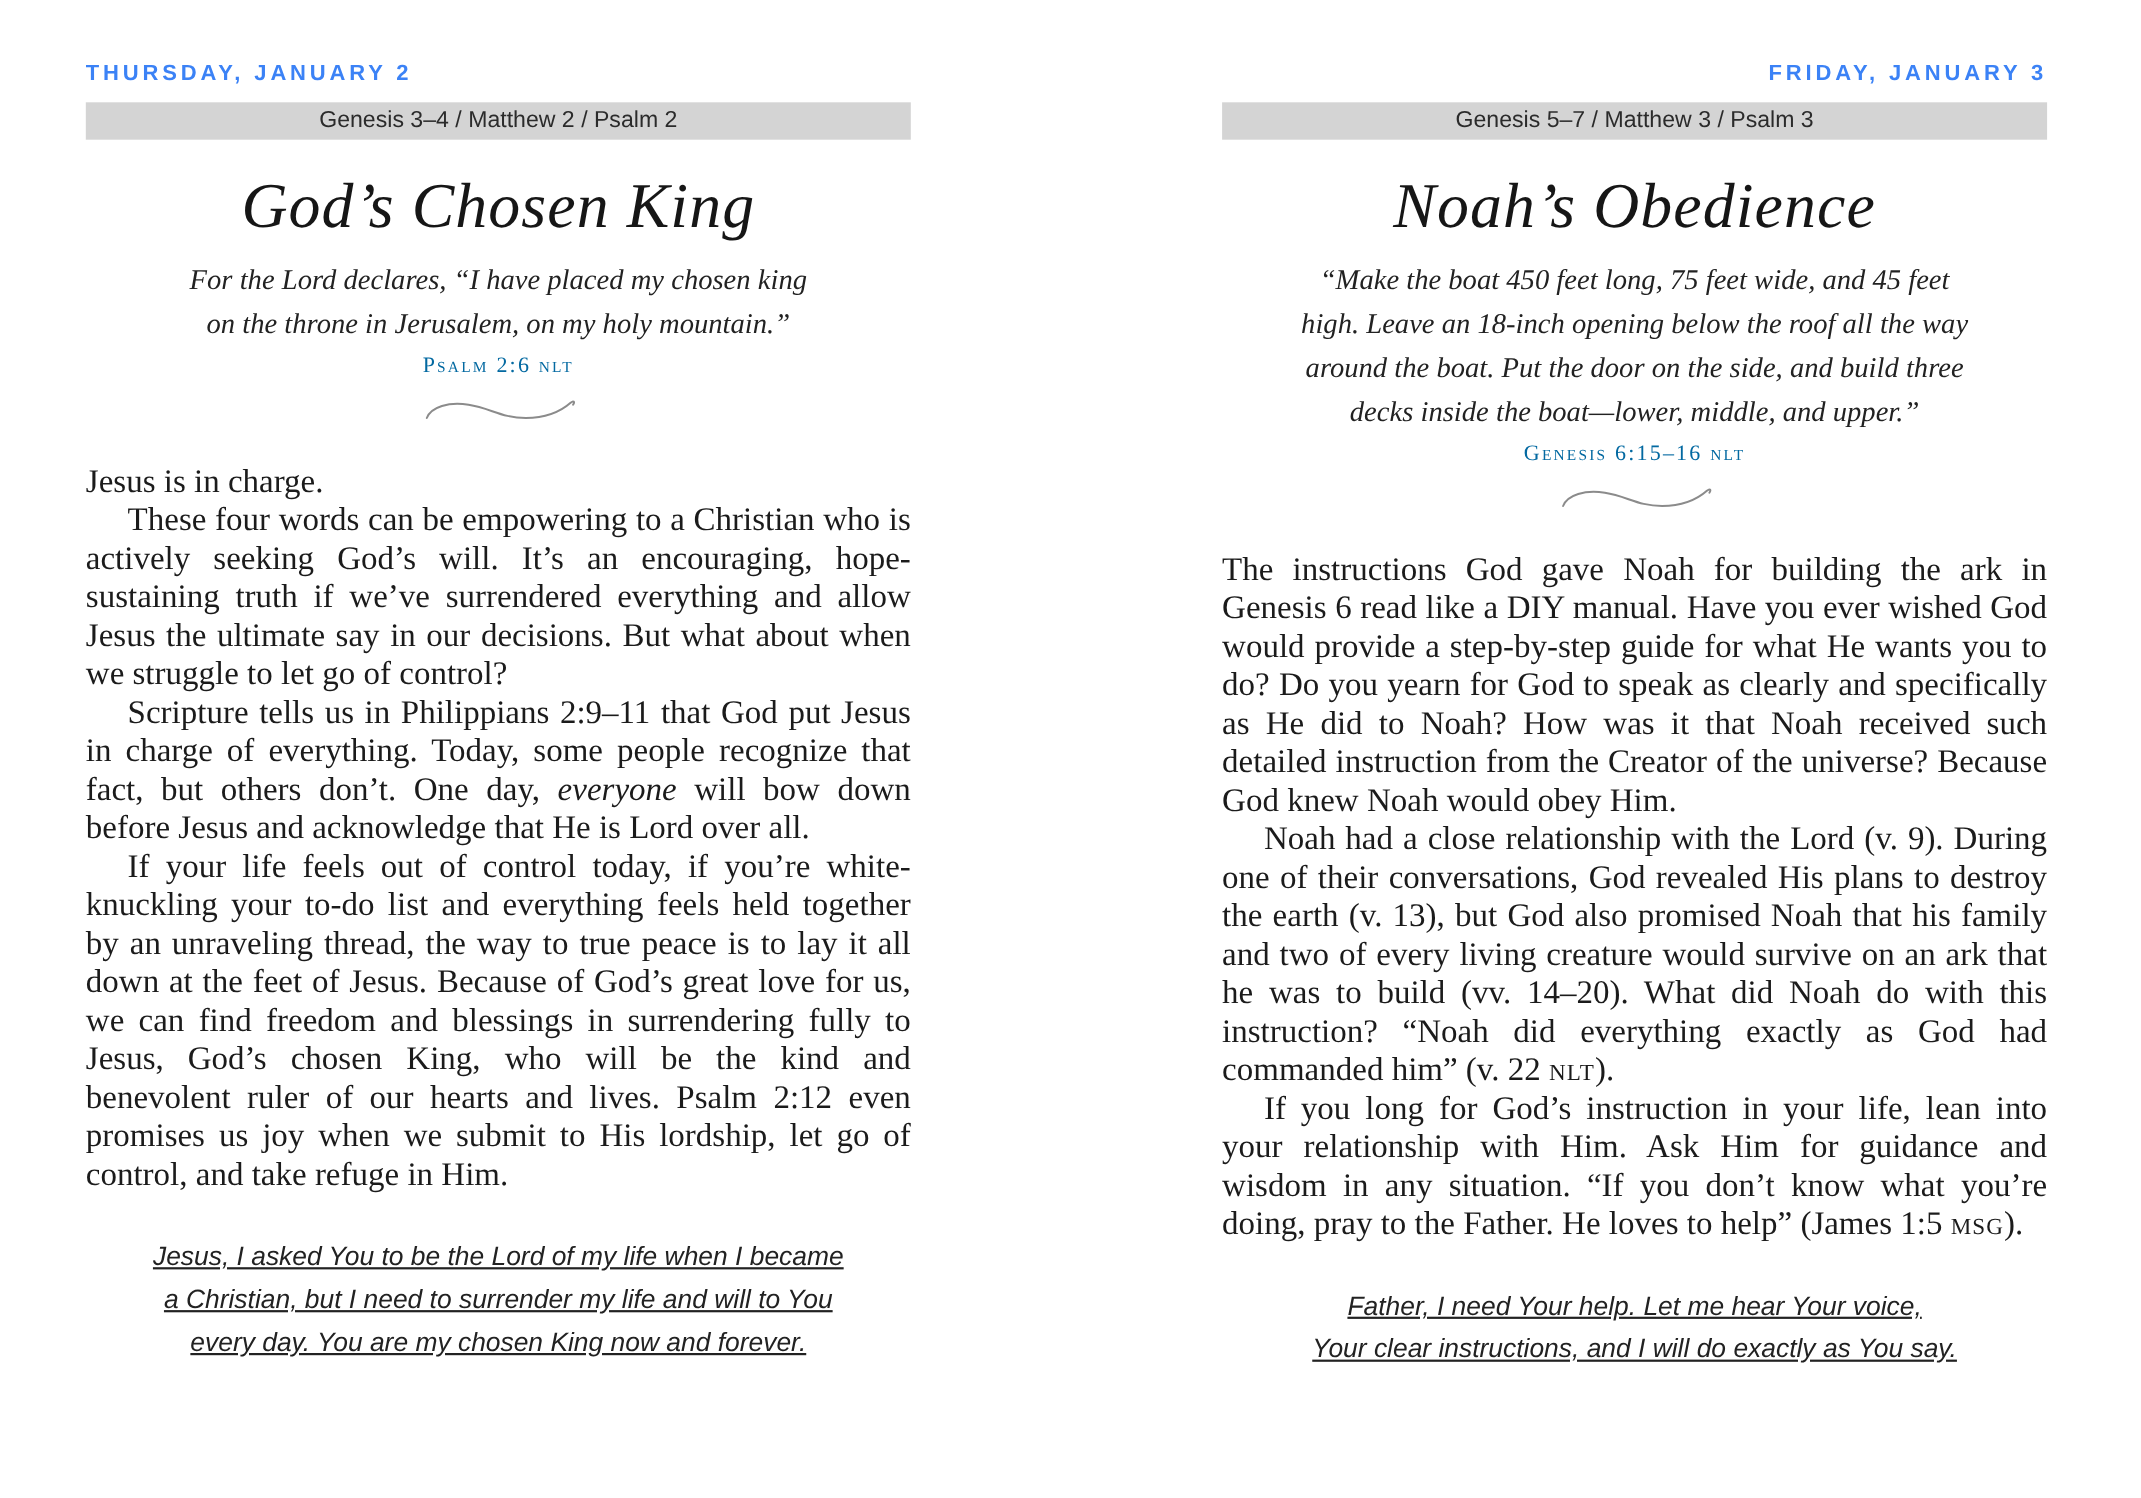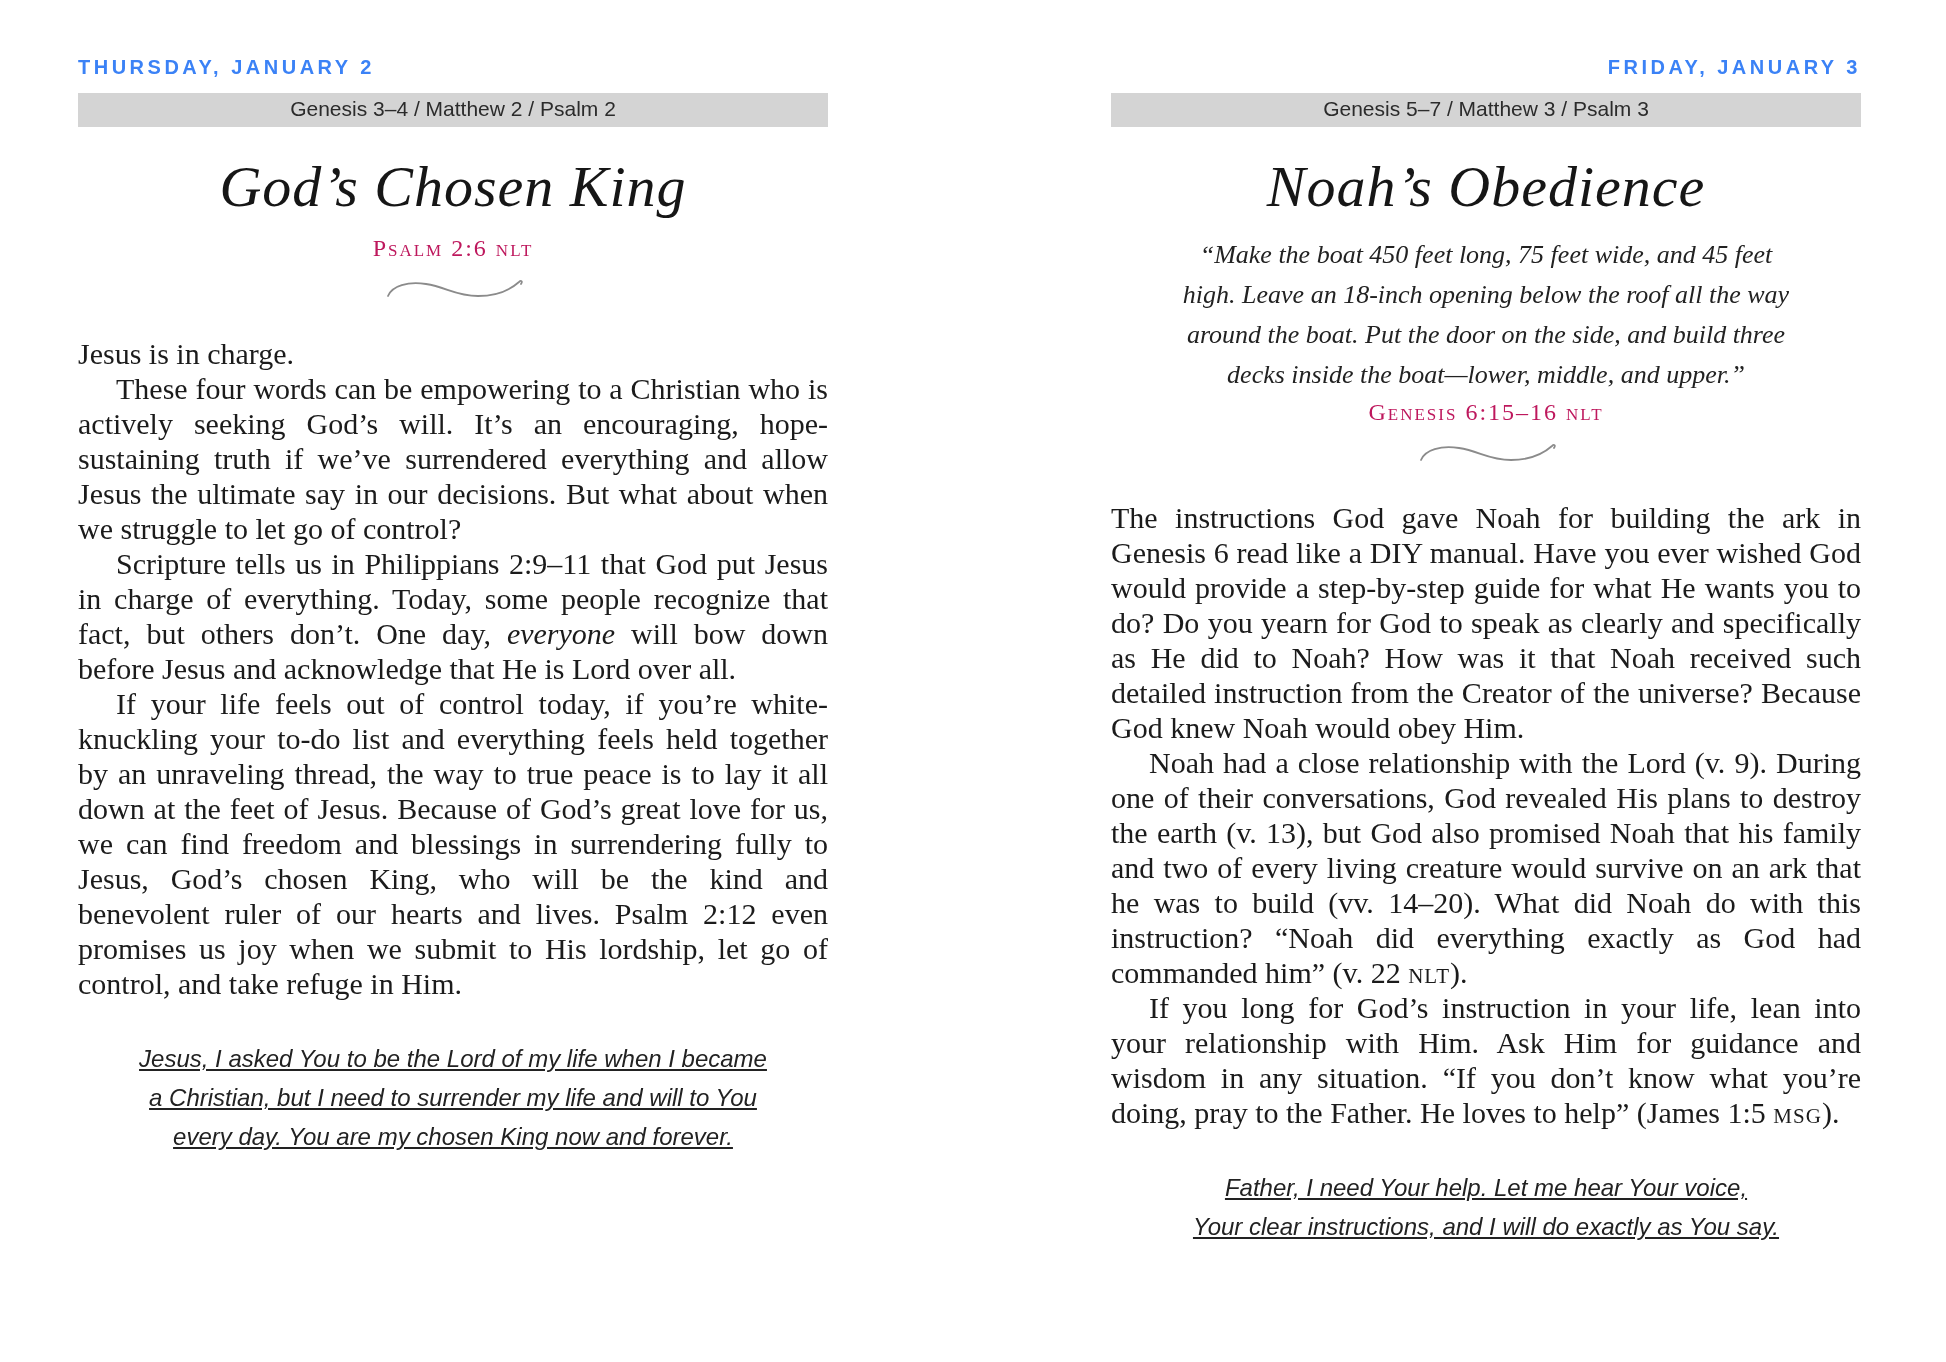--- a/index.html
+++ b/index.html
@@ -29,21 +29,21 @@
     margin:16px 0 0;text-align:center;
     font-family:"Liberation Serif",serif;font-style:italic;font-weight:500;
     font-size:58px;line-height:88px;color:#161616;letter-spacing:1px;
   }
 
   .verse{margin-top:4px;text-align:center;font-style:italic;font-size:26px;color:#222;}
   .verse-line{line-height:40px;}
 
   .verse-ref{
     margin-top:3px;text-align:center;line-height:28px;
-    font-variant:small-caps;font-size:24px;letter-spacing:2px;color:#be185d;
+    font-variant:small-caps;font-size:20px;letter-spacing:2px;color:#0369a1;
   }
 
   .ornament{margin-top:13px;text-align:center;height:34px;}
 
   .body{margin-top:27px;font-size:30px;line-height:35px;text-align:justify;color:#1b1b1b;}
   .para{margin:0;}
   .para.indent{text-indent:38px;}
   .it{font-style:italic;}
   .sc{font-variant:small-caps;letter-spacing:1px;}
 
@@ -56,20 +56,24 @@
 </style>
 </head>
 <body style="--bar-bg: #d4d4d4;">
 
 <section class="page left">
   <header class="date-header">THURSDAY, JANUARY 2</header>
   <div class="reading-bar">
     <span>Genesis 3–4 / Matthew 2 / Psalm 2</span>
   </div>
   <h1 class="title">God’s Chosen King</h1>
+  <div class="verse">
+      <div class="verse-line">For the Lord declares, “I have placed my chosen king</div>
+      <div class="verse-line">on the throne in Jerusalem, on my holy mountain.”</div>
+    </div>
   <div class="verse-ref">Psalm 2:6 nlt</div>
   <div class="ornament">
     <svg width="150" height="30" viewBox="0 0 150 30" aria-hidden="true">
       <path d="M10 21 C 14 11, 30 6, 48 9 C 68 12, 78 21, 100 21 C 118 21, 132 15, 141 7 C 143 5, 145 6, 143 9" fill="none" stroke="#8b8b8b" stroke-width="1.8" stroke-linecap="round"></path>
     </svg>
   </div>
   <div class="body">
       <p class="para"><span>Jesus is in charge.</span></p>
       <p class="para indent"><span>These four words can be empowering to a Christian who is actively seeking God’s will. It’s an encouraging, hope-sustaining truth if we’ve surrendered everything and allow Jesus the ultimate say in our decisions. But what about when we struggle to let go of control?</span></p>
       <p class="para indent"><span>Scripture tells us in Philippians 2:9–11 that God put Jesus in charge of everything. Today, some people recognize that fact, but others don’t. One day, </span><span class="it">everyone</span><span> will bow down before Jesus and acknowledge that He is Lord over all.</span></p>

